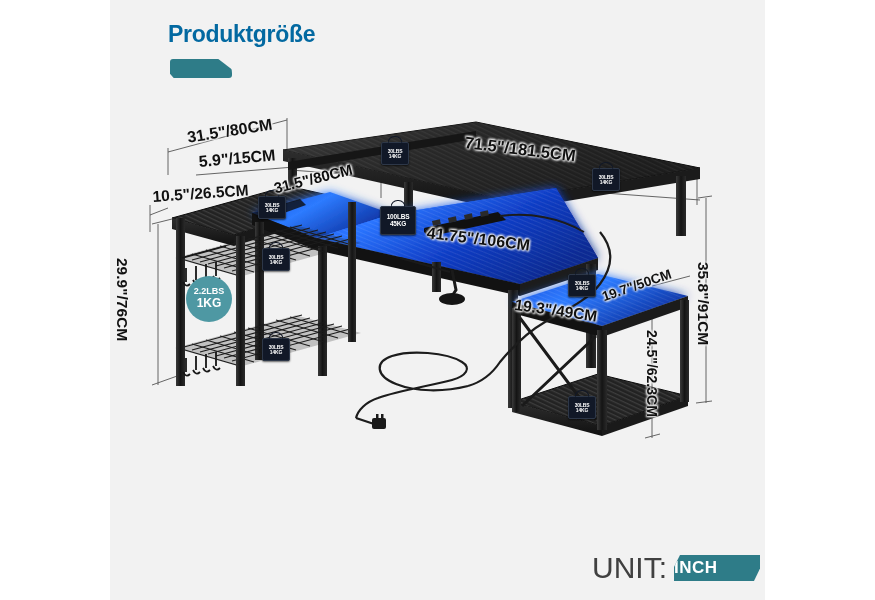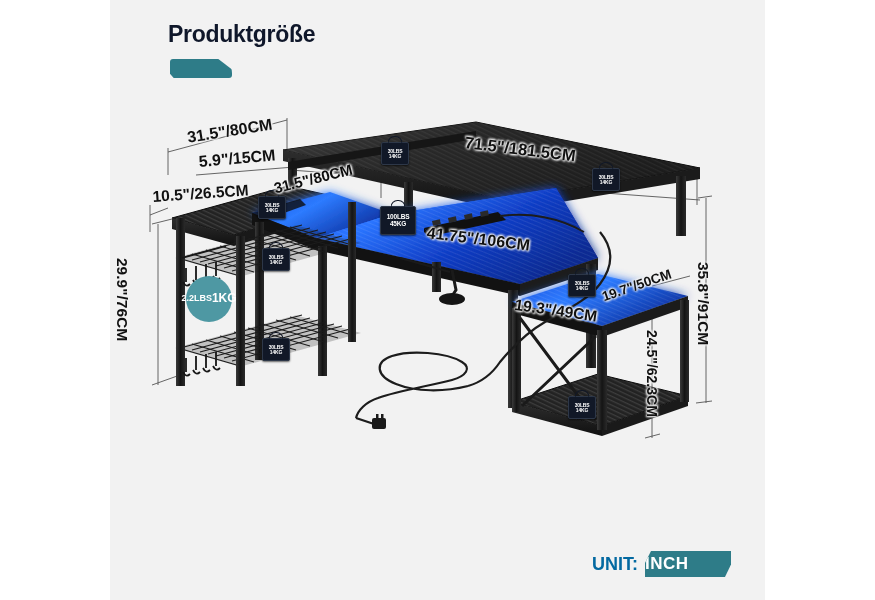--- a/index.html
+++ b/index.html
@@ -1,28 +1,28 @@
 <!DOCTYPE html>
 <html><head>
 <meta charset="utf-8">
 <style>
   html,body{margin:0;padding:0;background:#ffffff;}
   body{width:875px;height:600px;overflow:hidden;font-family:"Liberation Sans",sans-serif;}
   #stage{position:relative;width:875px;height:600px;background:#ffffff;}
   #panel{position:absolute;left:110px;top:0;width:655px;height:600px;background:#f2f2f2;}
 
   
-  .title{position:absolute;left:168px;top:21px;font-size:23px;font-weight:bold;color:#0f172a;letter-spacing:-.3px;}
+  .title{position:absolute;left:168px;top:21px;font-size:23px;font-weight:bold;color:#0369a1;letter-spacing:-.3px;}
   .title-accent{position:absolute;left:170px;top:59px;width:62px;height:19px;background:#2e7c88;
                 border-radius:3px 14px 3px 3px;
                 clip-path:polygon(0 0,78% 0,100% 55%,100% 100%,6% 100%,0 78%);}
 
   
   .unit-wrap{position:absolute;left:592px;top:551px;display:flex;align-items:center;gap:7px;}
-  .unit-label{font-size:18px;font-weight:bold;color:#0369a1;}
+  .unit-label{font-size:30px;font-weight:normal;color:#404040;}
   .unit-pill{position:relative;width:86px;height:26px;background:#2e7c88;
              clip-path:polygon(7% 0,100% 0,100% 52%,93% 100%,0 100%,0 46%);}
   .unit-pill span{position:absolute;left:0;right:0;top:3px;text-align:left;color:#fff;
                   font-size:17px;font-weight:bold;letter-spacing:.5px;}
 
   
   .dim{position:absolute;font-weight:bold;color:#111;white-space:nowrap;
        text-shadow:0 0 3px #f2f2f2,0 0 3px #f2f2f2,1px 1px 2px #f2f2f2,-1px -1px 2px #f2f2f2;}
 
   
@@ -32,21 +32,21 @@
   .wtag::before{content:"";position:absolute;top:-7px;left:50%;transform:translateX(-50%);
         width:13px;height:9px;border:1.6px solid #111827;border-bottom:none;border-radius:7px 7px 0 0;}
   .wtag b{font-size:5px;color:#fff;font-weight:bold;letter-spacing:-.2px;}
   .wtag i{font-size:5px;color:#fff;font-style:normal;font-weight:bold;letter-spacing:-.2px;}
   .wtag.big{width:34px;height:27px;}
   .wtag.big b{font-size:6.5px;}
   .wtag.big i{font-size:6.5px;}
 
   
   .cbadge{position:absolute;width:46px;height:46px;border-radius:50%;background:#4e98a3;
-          display:flex;align-items:center;justify-content:center;
+          display:flex;flex-direction:column;align-items:center;justify-content:center;
           color:#fff;font-weight:bold;line-height:1.1;}
   .cbadge b{font-size:9px;}
   .cbadge i{font-size:12px;font-style:normal;}
   svg{overflow:visible;}
 </style>
 </head>
 <body>
 
 <div id="stage">
   <div id="panel"></div>

